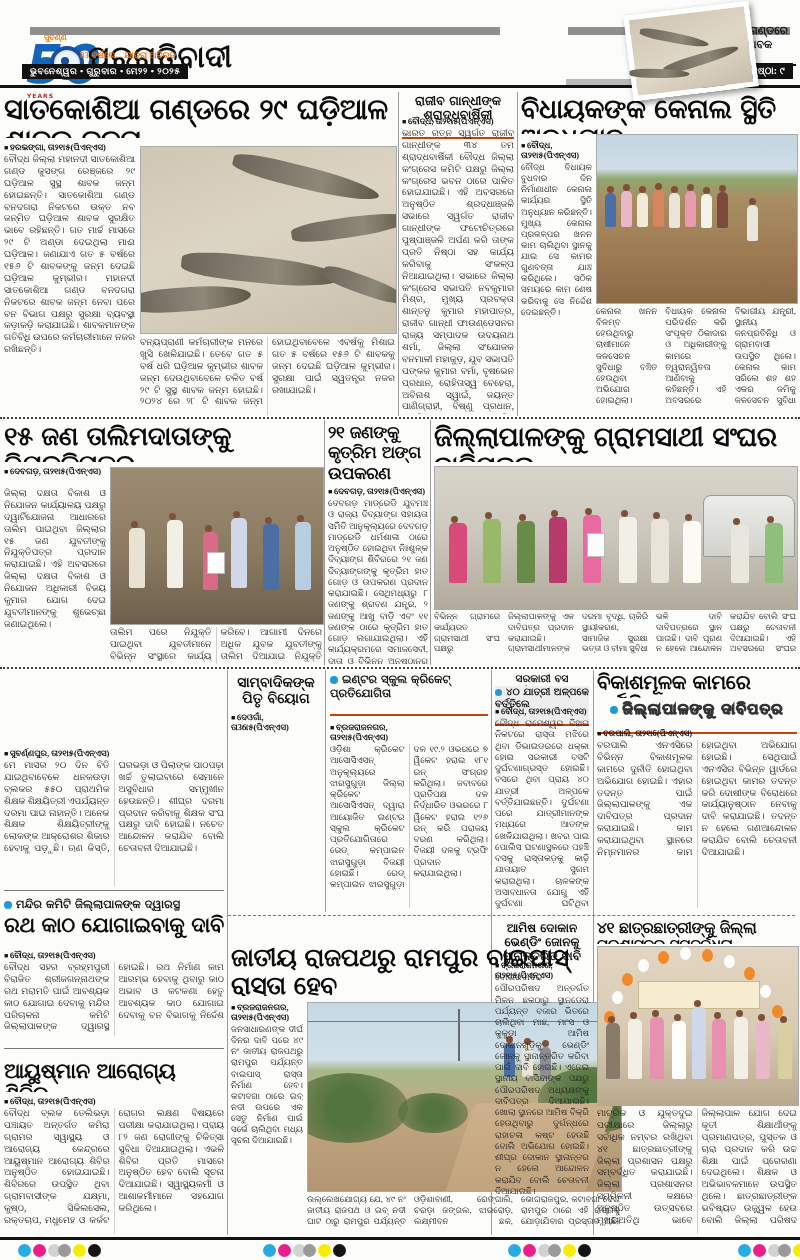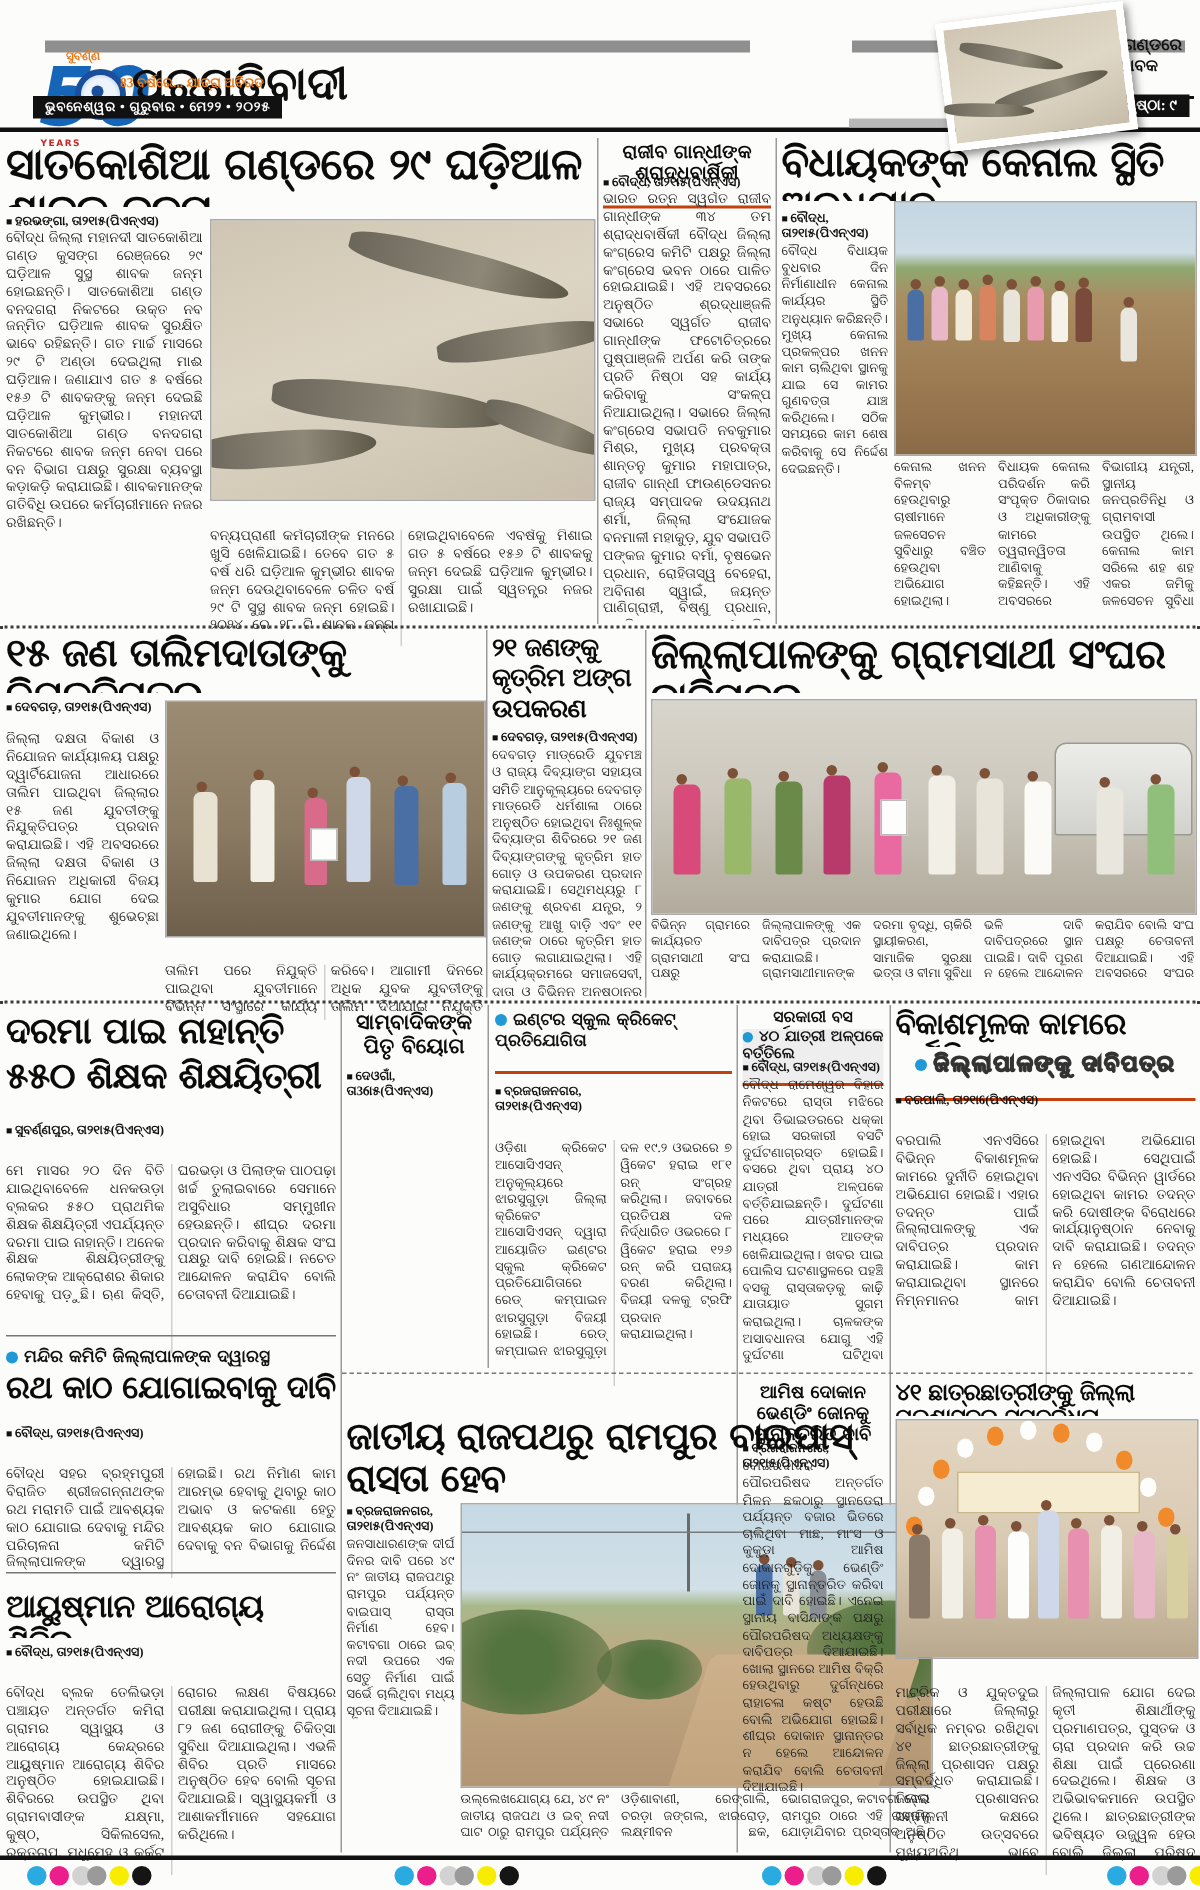--- a/index.html
+++ b/index.html
@@ -38,21 +38,21 @@
   .kicker{position:absolute;font-weight:bold;color:#111;font-family:"DejaVu Sans",sans-serif;overflow:hidden;}
   .kicker .dot{display:inline-block;width:8px;height:8px;border-radius:50%;background:#1f9ad6;
                margin-right:4px;vertical-align:middle;}
   .underlined{border-bottom:2px solid #c2410c;padding-bottom:14px;}
   .outline-kicker{color:#fdfdfd;-webkit-text-stroke:1.1px #333;text-stroke:1.1px #333;
                   letter-spacing:1px;}
   .byline{position:absolute;font-size:8.5px;font-weight:bold;color:#111;line-height:1.2;overflow:hidden;}
   .byline::before{content:"■ ";font-size:7px;}
   .body-text{position:absolute;font-size:9.3px;line-height:1.28;text-align:justify;
              overflow:hidden;color:#222;}
-  .cols2{column-count:2;column-gap:9px;column-rule:1px solid #cfcfcf;margin-top:16px;}
+  .cols2{column-count:2;column-gap:9px;column-rule:1px solid #cfcfcf;}
   .cols3{column-count:3;column-gap:8px;}
   .cols5{column-count:5;column-gap:8px;font-size:8.4px;}
   .vdiv{position:absolute;width:1px;background:#9a9a9a;}
   .hsep{position:absolute;border-top:2px dotted #3c3c3c;height:0;}
   .hsep-thin{position:absolute;border-top:1px solid #777;height:0;}
   .section-head{position:absolute;text-align:center;font-weight:800;
                 font-family:"DejaVu Sans",sans-serif;color:#0b0b0b;line-height:1.15;}
   
   .photo{position:absolute;overflow:hidden;border:1px solid #aaa;background:#cfcfcf;}
   .person{position:absolute;width:11px;border-radius:5px 5px 2px 2px;}
@@ -167,21 +167,20 @@
     <div class="person" style="left:184px;top:50px;height:66px;width:18px;background:#f2efe6;"></div>
     <div class="person" style="left:216px;top:52px;height:64px;width:18px;background:#e8e4da;"></div>
     <div class="person" style="left:248px;top:54px;height:62px;width:18px;background:#fbfaf6;"></div>
     <div class="person" style="left:296px;top:58px;height:58px;width:18px;background:#e9e6dd;"></div>
     <div class="person" style="left:330px;top:56px;height:60px;width:18px;background:#8fbf7a;"></div>
   </div>
   <div class="body-text cols5" style="left:434px;top:612px;width:362px;height:52px;">ବିଭିନ୍ନ ଗ୍ରାମରେ କାର୍ଯ୍ୟରତ ଗ୍ରାମସାଥୀ ସଂଘ ପକ୍ଷରୁ ଜିଲ୍ଲାପାଳଙ୍କୁ ଏକ ଦାବିପତ୍ର ପ୍ରଦାନ କରାଯାଇଛି। ଗ୍ରାମସାଥୀମାନଙ୍କ ଦରମା ବୃଦ୍ଧି, ଚାକିରି ସ୍ଥାୟୀକରଣ, ସାମାଜିକ ସୁରକ୍ଷା ଭତ୍ତା ଓ ବୀମା ସୁବିଧା ଭଳି ଦାବି ଦାବିପତ୍ରରେ ସ୍ଥାନ ପାଇଛି। ଦାବି ପୂରଣ ନ ହେଲେ ଆନ୍ଦୋଳନ କରାଯିବ ବୋଲି ସଂଘ ପକ୍ଷରୁ ଚେତାବନୀ ଦିଆଯାଇଛି। ଏହି ଅବସରରେ ସଂଘର ସଭାପତି, ସମ୍ପାଦକ ସହ ବହୁ ସଦସ୍ୟ ସଦସ୍ୟା ଉପସ୍ଥିତ ଥିଲେ। ଜିଲ୍ଲାପାଳ ଦାବିଗୁଡ଼ିକୁ ସରକାରଙ୍କ ନିକଟକୁ ପଠାଇବାକୁ ପ୍ରତିଶ୍ରୁତି ଦେଇଛନ୍ତି।</div>
 
   <div class="hsep" style="left:0;top:667px;width:800px;"></div>
 
-  <div class="headline" style="left:4px;top:672px;width:220px;height:72px;font-size:24px;line-height:1.25;">ଦରମା ପାଇ ନାହାନ୍ତି ୫୫୦ ଶିକ୍ଷକ ଶିକ୍ଷୟିତ୍ରୀ</div>
   <div class="byline" style="left:4px;top:748px;width:110px;">ସୁବର୍ଣ୍ଣପୁର, ତା୨୧ା୫(ପିଏନ୍ଏସ)</div>
   <div class="body-text cols2" style="left:4px;top:760px;width:220px;height:126px;">ମେ ମାସର ୨୦ ଦିନ ବିତି ଯାଇଥିବାବେଳେ ଧନକଉଡ଼ା ବ୍ଲକର ୫୫୦ ପ୍ରାଥମିକ ଶିକ୍ଷକ ଶିକ୍ଷୟିତ୍ରୀ ଏପର୍ଯ୍ୟନ୍ତ ଦରମା ପାଇ ନାହାନ୍ତି। ଅନେକ ଶିକ୍ଷକ ଶିକ୍ଷୟିତ୍ରୀଙ୍କୁ ଲୋକଙ୍କ ଆକ୍ରୋଶର ଶିକାର ହେବାକୁ ପଡ଼ୁଛି। ଋଣ କିସ୍ତି, ଘରଭଡ଼ା ଓ ପିଲାଙ୍କ ପାଠପଢ଼ା ଖର୍ଚ୍ଚ ତୁଲାଇବାରେ ସେମାନେ ଅସୁବିଧାର ସମ୍ମୁଖୀନ ହେଉଛନ୍ତି। ଶୀଘ୍ର ଦରମା ପ୍ରଦାନ କରିବାକୁ ଶିକ୍ଷକ ସଂଘ ପକ୍ଷରୁ ଦାବି ହୋଇଛି। ନଚେତ ଆନ୍ଦୋଳନ କରାଯିବ ବୋଲି ଚେତାବନୀ ଦିଆଯାଇଛି।</div>
   <div class="hsep-thin" style="left:4px;top:890px;width:220px;"></div>
 
   <div class="vdiv" style="left:227px;top:670px;height:565px;"></div>
 
   <div class="section-head" style="left:231px;top:674px;width:90px;font-size:14px;">ସାମ୍ବାଦିକଙ୍କ ପିତୃ ବିୟୋଗ</div>
   <div class="byline" style="left:231px;top:712px;width:90px;">ଦେଓଗାଁ, ତା36ା୫(ପିଏନ୍ଏସ)</div>
 
   <div class="vdiv" style="left:325px;top:670px;height:242px;"></div>

